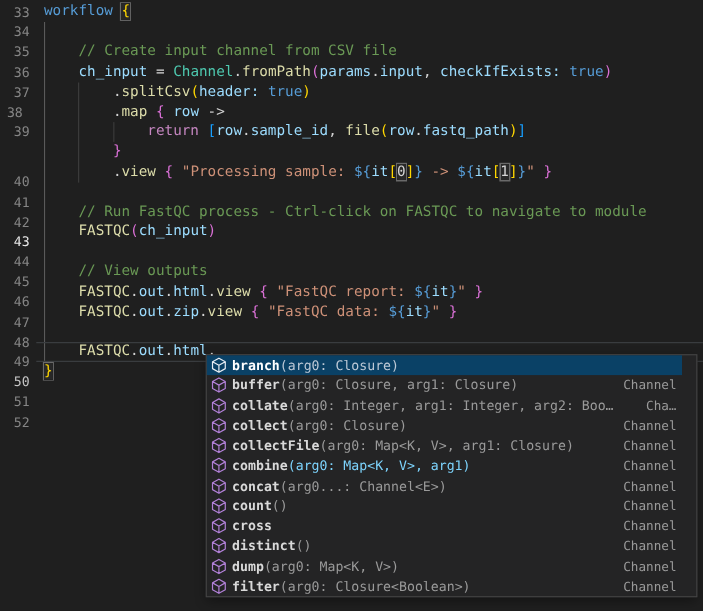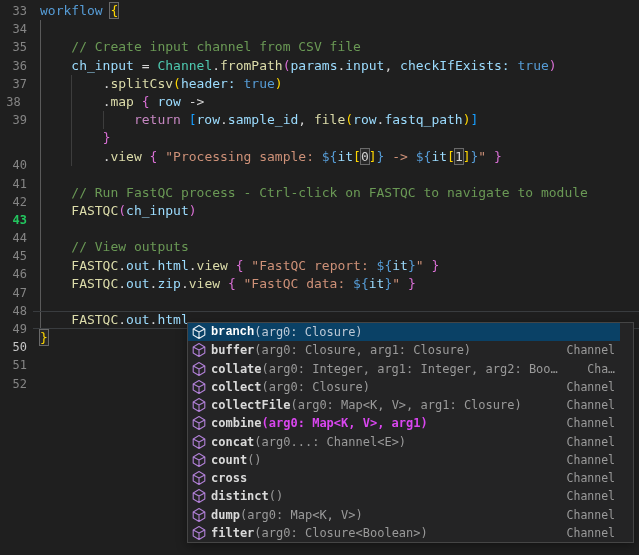--- a/index.html
+++ b/index.html
@@ -58,21 +58,21 @@
       <div class="ln" style="color: rgb(133, 133, 133);">33</div>
       <div class="ln" style="color: rgb(133, 133, 133);">34</div>
       <div class="ln" style="color: rgb(133, 133, 133);">35</div>
       <div class="ln" style="color: rgb(133, 133, 133);">36</div>
       <div class="ln" style="color: rgb(133, 133, 133);">37</div>
       <div class="ln" style="color: rgb(133, 133, 133); text-align: center;">38</div>
       <div class="ln" style="color: rgb(133, 133, 133);">39</div>
       <div class="ln" style="color: rgb(133, 133, 133); margin-top: 27px;">40</div>
       <div class="ln" style="color: rgb(133, 133, 133);">41</div>
       <div class="ln" style="color: rgb(133, 133, 133);">42</div>
-      <div class="ln" style="color: #22c55e; font-weight: bold;">43</div>
+      <div class="ln" style="color: #e5e5e5;">43</div>
       <div class="ln" style="color: rgb(133, 133, 133);">44</div>
       <div class="ln" style="color: rgb(133, 133, 133);">45</div>
       <div class="ln" style="color: rgb(133, 133, 133);">46</div>
       <div class="ln" style="color: rgb(133, 133, 133);">47</div>
       <div class="ln" style="color: rgb(133, 133, 133);">48</div>
       <div class="ln" style="color: rgb(133, 133, 133);">49</div>
       <div class="ln cur" style="color: rgb(198, 198, 198);">50</div>
       <div class="ln" style="color: rgb(133, 133, 133);">51</div>
       <div class="ln" style="color: rgb(133, 133, 133);">52</div>
     </div>
@@ -98,36 +98,36 @@
       <div class="code-line"><span style="color: rgb(212, 212, 212);">    </span><span style="color: rgb(220, 220, 170);">FASTQC</span><span style="color: rgb(212, 212, 212);">.</span><span style="color: rgb(156, 220, 254);">out</span><span style="color: rgb(212, 212, 212);">.</span><span style="color: rgb(156, 220, 254);">zip</span><span style="color: rgb(212, 212, 212);">.</span><span style="color: rgb(220, 220, 170);">view</span><span style="color: rgb(212, 212, 212);"> </span><span style="color: rgb(218, 112, 214);">{</span><span style="color: rgb(212, 212, 212);"> </span><span style="color: rgb(206, 145, 120);">"FastQC data: </span><span style="color: rgb(86, 156, 214);">${</span><span style="color: rgb(156, 220, 254);">it</span><span style="color: rgb(86, 156, 214);">}</span><span style="color: rgb(206, 145, 120);">"</span><span style="color: rgb(212, 212, 212);"> </span><span style="color: rgb(218, 112, 214);">}</span></div>
       <div class="code-line"></div>
       <div class="code-line current"><span style="color: rgb(212, 212, 212);">    </span><span style="color: rgb(220, 220, 170);">FASTQC</span><span style="color: rgb(212, 212, 212);">.</span><span style="color: rgb(156, 220, 254);">out</span><span style="color: rgb(212, 212, 212);">.</span><span style="color: rgb(156, 220, 254);">html</span><span style="color: rgb(212, 212, 212);">.</span><div class="squiggle" style="left: 38.32px; width: 125px;"></div></div>
       <div class="code-line"><span class="bracket-match" style="color: rgb(255, 215, 0);">}</span></div>
       <div class="code-line"></div>
     </div>
   <div class="suggest" style="background: rgb(36, 36, 37); border-color: rgb(69, 69, 69);">
     <div class="scroll-gutter"></div>
   <div class="srow" style="background: rgb(10, 65, 102);"><span class="sicon"><svg width="16" height="16" viewBox="0 0 16 16">
             <path d="M8 1.6 L13.8 4.9 L13.8 11.1 L8 14.4 L2.2 11.1 L2.2 4.9 Z M2.2 4.9 L8 8.1 L13.8 4.9 M8 8.1 L8 14.4" fill="none" stroke="#e8eef4" stroke-width="1.1" stroke-linejoin="round"></path>
-          </svg></span><span class="nm" style="color: rgb(255, 255, 255); font-family: Liberation Mono, monospace;">branch</span><span style="color: rgb(189, 201, 214);">(arg0: Closure)</span></div>
+          </svg></span><span class="nm" style="color: rgb(255, 255, 255);">branch</span><span style="color: rgb(189, 201, 214);">(arg0: Closure)</span></div>
       <div class="srow"><span class="sicon"><svg width="16" height="16" viewBox="0 0 16 16">
             <path d="M8 1.6 L13.8 4.9 L13.8 11.1 L8 14.4 L2.2 11.1 L2.2 4.9 Z M2.2 4.9 L8 8.1 L13.8 4.9 M8 8.1 L8 14.4" fill="none" stroke="#b180d7" stroke-width="1.1" stroke-linejoin="round"></path>
           </svg></span><span class="nm" style="color: rgb(217, 217, 217);">buffer</span><span style="color: rgb(154, 154, 154);">(arg0: Closure, arg1: Closure)</span><span class="typ" style="color: rgb(154, 154, 154);">Channel</span></div>
       <div class="srow"><span class="sicon"><svg width="16" height="16" viewBox="0 0 16 16">
             <path d="M8 1.6 L13.8 4.9 L13.8 11.1 L8 14.4 L2.2 11.1 L2.2 4.9 Z M2.2 4.9 L8 8.1 L13.8 4.9 M8 8.1 L8 14.4" fill="none" stroke="#b180d7" stroke-width="1.1" stroke-linejoin="round"></path>
           </svg></span><span class="nm" style="color: rgb(217, 217, 217);">collate</span><span style="color: rgb(154, 154, 154);">(arg0: Integer, arg1: Integer, arg2: Boo…</span><span class="typ" style="color: rgb(154, 154, 154);">Cha…</span></div>
       <div class="srow"><span class="sicon"><svg width="16" height="16" viewBox="0 0 16 16">
             <path d="M8 1.6 L13.8 4.9 L13.8 11.1 L8 14.4 L2.2 11.1 L2.2 4.9 Z M2.2 4.9 L8 8.1 L13.8 4.9 M8 8.1 L8 14.4" fill="none" stroke="#b180d7" stroke-width="1.1" stroke-linejoin="round"></path>
           </svg></span><span class="nm" style="color: rgb(217, 217, 217);">collect</span><span style="color: rgb(154, 154, 154);">(arg0: Closure)</span><span class="typ" style="color: rgb(154, 154, 154);">Channel</span></div>
       <div class="srow"><span class="sicon"><svg width="16" height="16" viewBox="0 0 16 16">
             <path d="M8 1.6 L13.8 4.9 L13.8 11.1 L8 14.4 L2.2 11.1 L2.2 4.9 Z M2.2 4.9 L8 8.1 L13.8 4.9 M8 8.1 L8 14.4" fill="none" stroke="#b180d7" stroke-width="1.1" stroke-linejoin="round"></path>
           </svg></span><span class="nm" style="color: rgb(217, 217, 217);">collectFile</span><span style="color: rgb(154, 154, 154);">(arg0: Map&lt;K, V&gt;, arg1: Closure)</span><span class="typ" style="color: rgb(154, 154, 154);">Channel</span></div>
       <div class="srow"><span class="sicon"><svg width="16" height="16" viewBox="0 0 16 16">
             <path d="M8 1.6 L13.8 4.9 L13.8 11.1 L8 14.4 L2.2 11.1 L2.2 4.9 Z M2.2 4.9 L8 8.1 L13.8 4.9 M8 8.1 L8 14.4" fill="none" stroke="#b180d7" stroke-width="1.1" stroke-linejoin="round"></path>
-          </svg></span><span class="nm" style="color: rgb(217, 217, 217);">combine</span><span style="color: #d946ef; font-weight: bold;">(arg0: Map&lt;K, V&gt;, arg1)</span><span class="typ" style="color: rgb(154, 154, 154);">Channel</span></div>
+          </svg></span><span class="nm" style="color: rgb(217, 217, 217);">combine</span><span style="color: #7dd3fc;">(arg0: Map&lt;K, V&gt;, arg1)</span><span class="typ" style="color: rgb(154, 154, 154);">Channel</span></div>
       <div class="srow"><span class="sicon"><svg width="16" height="16" viewBox="0 0 16 16">
             <path d="M8 1.6 L13.8 4.9 L13.8 11.1 L8 14.4 L2.2 11.1 L2.2 4.9 Z M2.2 4.9 L8 8.1 L13.8 4.9 M8 8.1 L8 14.4" fill="none" stroke="#b180d7" stroke-width="1.1" stroke-linejoin="round"></path>
           </svg></span><span class="nm" style="color: rgb(217, 217, 217);">concat</span><span style="color: rgb(154, 154, 154);">(arg0...: Channel&lt;E&gt;)</span><span class="typ" style="color: rgb(154, 154, 154);">Channel</span></div>
       <div class="srow"><span class="sicon"><svg width="16" height="16" viewBox="0 0 16 16">
             <path d="M8 1.6 L13.8 4.9 L13.8 11.1 L8 14.4 L2.2 11.1 L2.2 4.9 Z M2.2 4.9 L8 8.1 L13.8 4.9 M8 8.1 L8 14.4" fill="none" stroke="#b180d7" stroke-width="1.1" stroke-linejoin="round"></path>
           </svg></span><span class="nm" style="color: rgb(217, 217, 217);">count</span><span style="color: rgb(154, 154, 154);">()</span><span class="typ" style="color: rgb(154, 154, 154);">Channel</span></div>
       <div class="srow"><span class="sicon"><svg width="16" height="16" viewBox="0 0 16 16">
             <path d="M8 1.6 L13.8 4.9 L13.8 11.1 L8 14.4 L2.2 11.1 L2.2 4.9 Z M2.2 4.9 L8 8.1 L13.8 4.9 M8 8.1 L8 14.4" fill="none" stroke="#b180d7" stroke-width="1.1" stroke-linejoin="round"></path>
           </svg></span><span class="nm" style="color: rgb(217, 217, 217);">cross</span><span class="typ" style="color: rgb(154, 154, 154);">Channel</span></div>
       <div class="srow"><span class="sicon"><svg width="16" height="16" viewBox="0 0 16 16">

